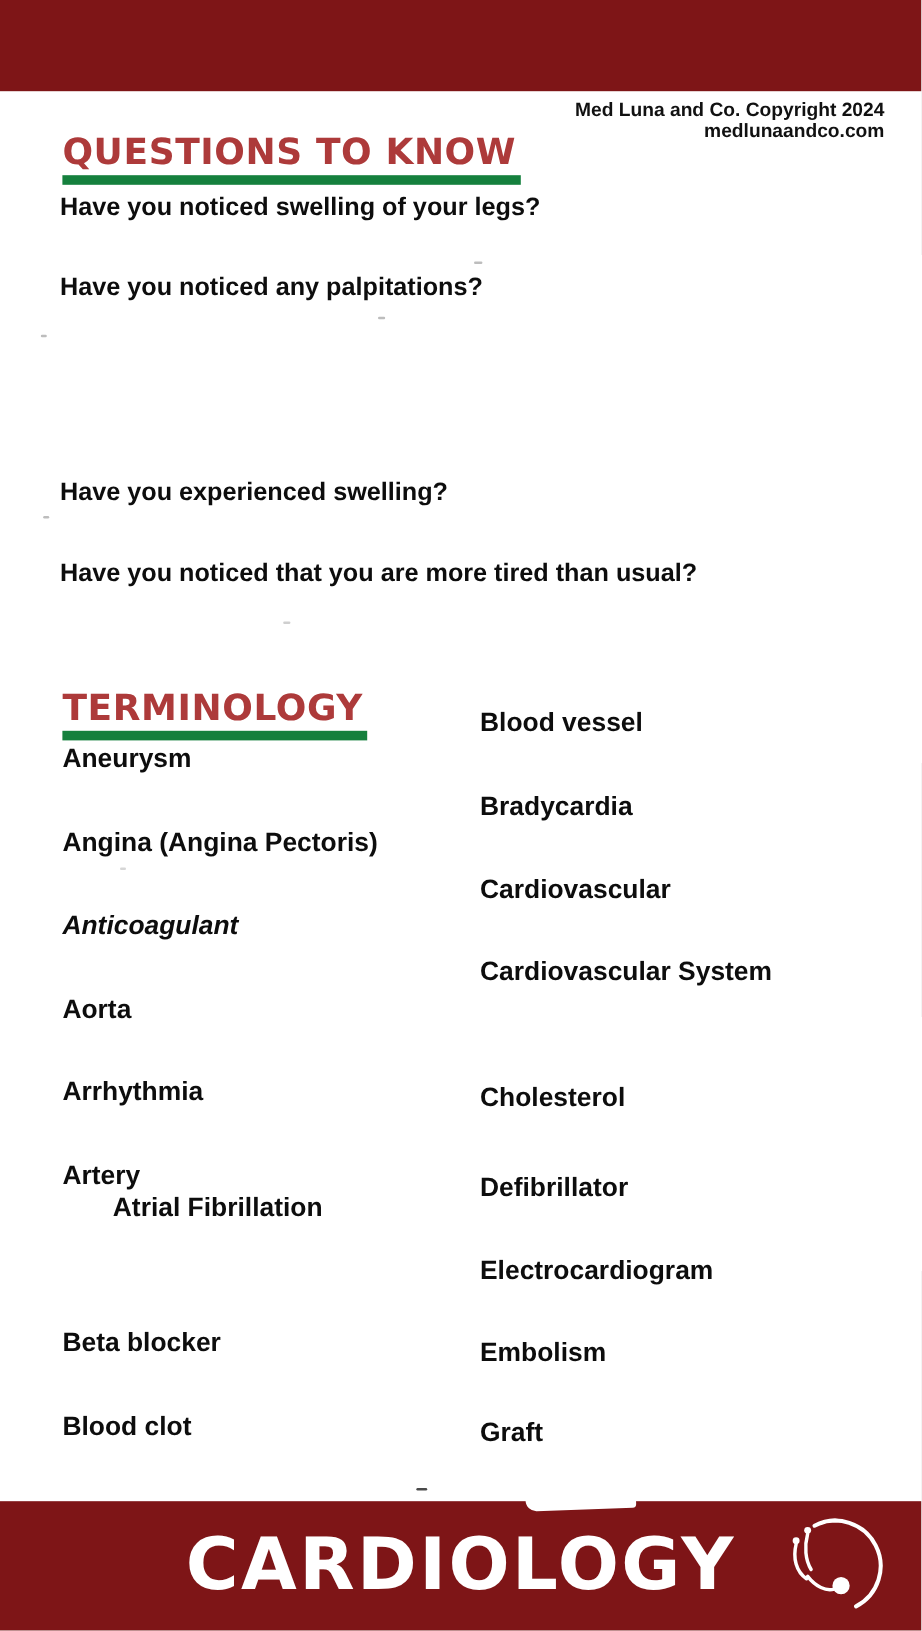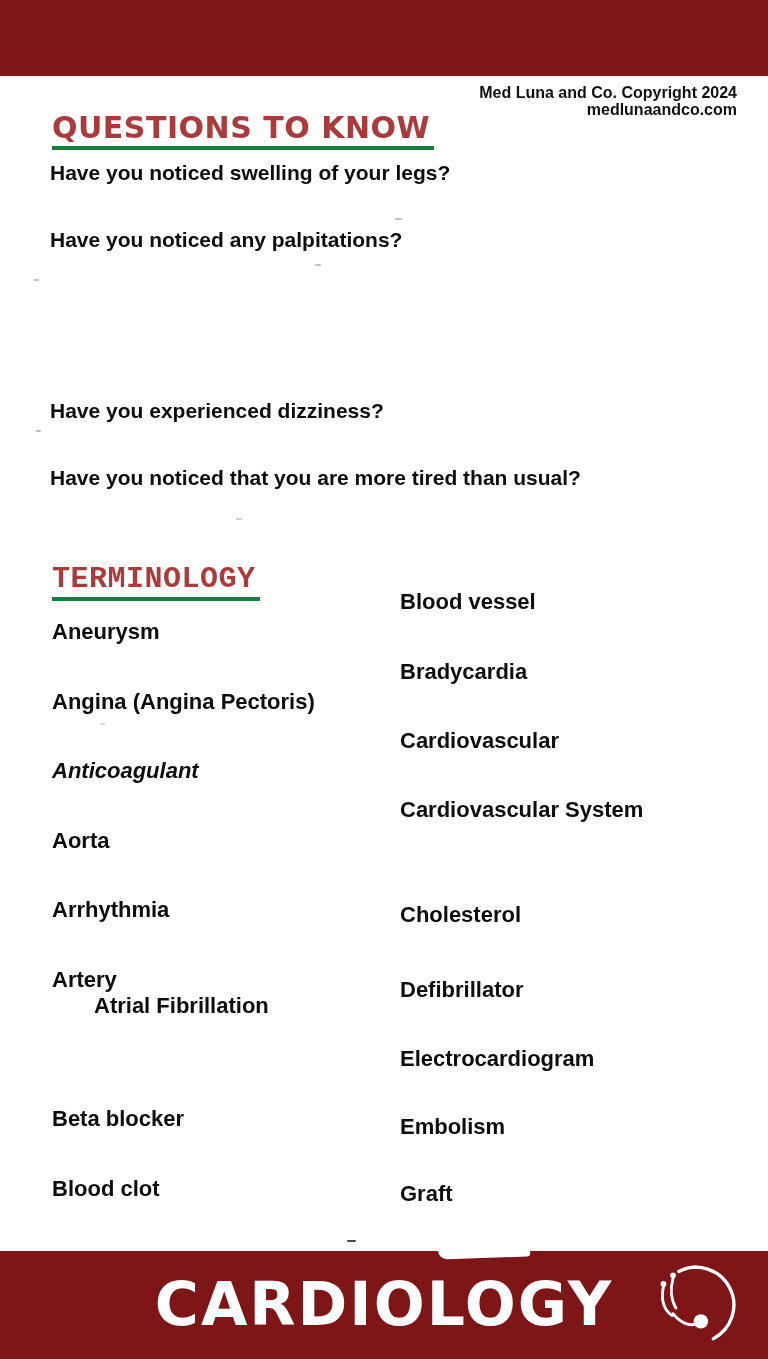--- a/index.html
+++ b/index.html
@@ -29,26 +29,26 @@
     line-height: 17px;
   }
   .section-title {
     position: absolute;
     display: inline-block;
     font-family: "DejaVu Sans", sans-serif;
     font-weight: 700;
     font-size: 30px;
     letter-spacing: 0.5px;
     color: #ad3a3a;
-    border-bottom: 4px solid #15803d;
+    border-bottom: 8px solid #15803d;
     padding: 0 4px 3px 0;
     line-height: 1;
   }
   .q-title { left: 52px; top: 113px; }
-  .t-title { left: 52px; top: 564px; font-family: Liberation Mono, monospace; }
+  .t-title { left: 52px; top: 576px; }
   .question {
     position: absolute;
     left: 50px;
     color: #0d0d0d;
     font-weight: 700;
     font-size: 21px;
     line-height: 24px;
     white-space: nowrap;
   }
   .q0 { top: 161px; }
@@ -132,21 +132,21 @@
 
   <div class="copyright">
     <div>Med Luna and Co. Copyright 2024</div>
     <div>medlunaandco.com</div>
   </div>
 
   <div class="section-title q-title">QUESTIONS TO KNOW</div>
 
   <div class="question q0">Have you noticed swelling of your legs?</div>
   <div class="question q1">Have you noticed any palpitations?</div>
-  <div class="question q3">Have you experienced dizziness?</div>
+  <div class="question q3">Have you experienced swelling?</div>
   <div class="question q4">Have you noticed that you are more tired than usual?</div>
 
   <div class="section-title t-title">TERMINOLOGY</div>
 
   <div class="term col-l l0">Aneurysm</div>
   <div class="term col-l l1">Angina (Angina Pectoris)</div>
   <div class="term col-l l2">Anticoagulant</div>
   <div class="term col-l l3">Aorta</div>
   <div class="term col-l l4">Arrhythmia</div>
   <div class="term col-l l5">Artery</div>

